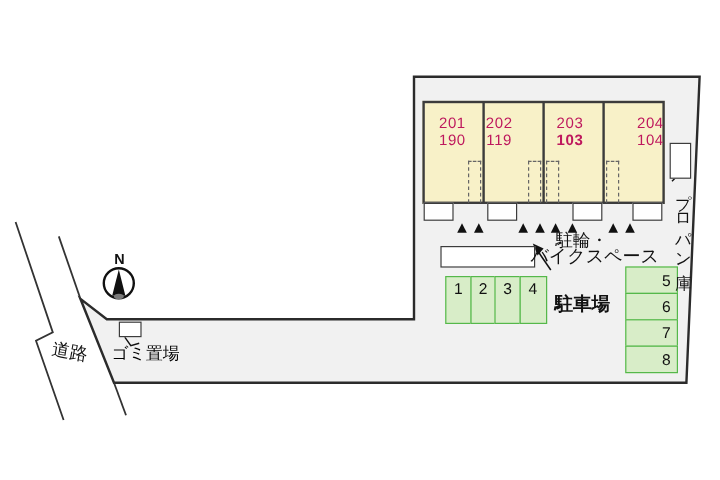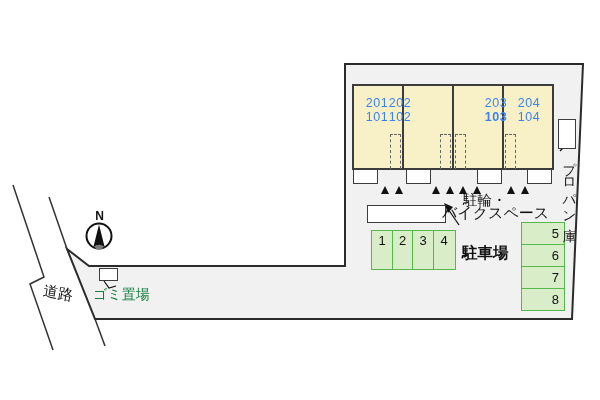--- a/index.html
+++ b/index.html
@@ -8,38 +8,38 @@
     font-family:"Liberation Sans","DejaVu Sans",sans-serif;color:#111;
   }
   #base-svg{position:absolute;left:0;top:0;width:600px;height:400px;}
   .abs{position:absolute;box-sizing:border-box;}
   .building-body{
     background:#f8f1c8;border:2px solid #3c3c3c;
   }
   .unit-divider{background:#3c3c3c;}
   .unit-label{
     text-align:center;font-size:12.5px;line-height:1.08;letter-spacing:.5px;
-    font-weight:400;color:#3b82f6;
+    font-weight:400;color:#be185d;
   }
   .stair{
     border:1.3px dashed #666;border-bottom:none;background:transparent;
   }
   .porch{background:#ffffff;border:1.5px solid #3c3c3c;}
   .tri{
     width:0;height:0;border-left:4.5px solid transparent;
     border-right:4.5px solid transparent;border-bottom:8px solid #111;
   }
   .white-rect{background:#ffffff;border:1.5px solid #3c3c3c;}
   .p-cell{
     background:#d8edc8;border:1.5px solid #55b84a;font-size:13px;color:#111;
   }
   .p-cell.row span{display:block;text-align:center;padding-top:2px;}
   .p-cell.col span{display:block;text-align:right;padding-right:5px;line-height:21px;}
   .jp-label{font-size:15px;white-space:nowrap;color:#111;}
-  .small-label{font-size:14px;white-space:nowrap;color:#15803d;}
+  .small-label{font-size:14px;white-space:nowrap;color:#000000;}
   .vertical-label{
     writing-mode:vertical-rl;text-orientation:upright;font-size:13.5px;
     letter-spacing:1px;white-space:nowrap;color:#111;
   }
   .north-n{font-size:12px;font-weight:bold;text-align:center;}
   .road-label{transform:rotate(10deg);}
 </style>
 </head>
 <body>
 
@@ -71,31 +71,31 @@
     <path d="M560,151 L568,143" fill="none" stroke="#111" stroke-width="1.2"></path>
   </svg>
 
   <div class="abs building-body" style="left:352px;top:84px;width:202px;height:86px;"></div>
   <div class="abs unit-divider" style="left:402px;top:85px;width:1.5px;height:84px;"></div>
   <div class="abs unit-divider" style="left:452px;top:85px;width:2px;height:84px;"></div>
   <div class="abs unit-divider" style="left:502px;top:85px;width:1.5px;height:84px;"></div>
 
   <div class="abs unit-label" style="left:352px;top:97px;width:50px;">
     <span style="display:block;">201</span>
-    <span style="display:block;">101</span>
+    <span style="display:block;">190</span>
   </div>
-  <div class="abs unit-label" style="left:387px;top:97px;width:26px;">
+  <div class="abs unit-label" style="left:403px;top:97px;width:26px;">
     <span style="display:block;">202</span>
-    <span style="display:block;">102</span>
+    <span style="display:block;">119</span>
   </div>
-  <div class="abs unit-label" style="left:471px;top:97px;width:50px;">
+  <div class="abs unit-label" style="left:450px;top:97px;width:50px;">
     <span style="display:block;">203</span>
     <span style="display:block;font-weight:bold;">103</span>
   </div>
-  <div class="abs unit-label" style="left:504px;top:97px;width:50px;">
+  <div class="abs unit-label" style="left:517px;top:97px;width:50px;">
     <span style="display:block;">204</span>
     <span style="display:block;">104</span>
   </div>
 
   <div class="abs stair" style="left:390px;top:134px;width:11px;height:35px;"></div>
   <div class="abs stair" style="left:440px;top:134px;width:11px;height:35px;"></div>
   <div class="abs stair" style="left:455px;top:134px;width:11px;height:35px;"></div>
   <div class="abs stair" style="left:505px;top:134px;width:11px;height:35px;"></div>
 
   <div class="abs porch" style="left:353px;top:169px;width:25px;height:15px;"></div>

